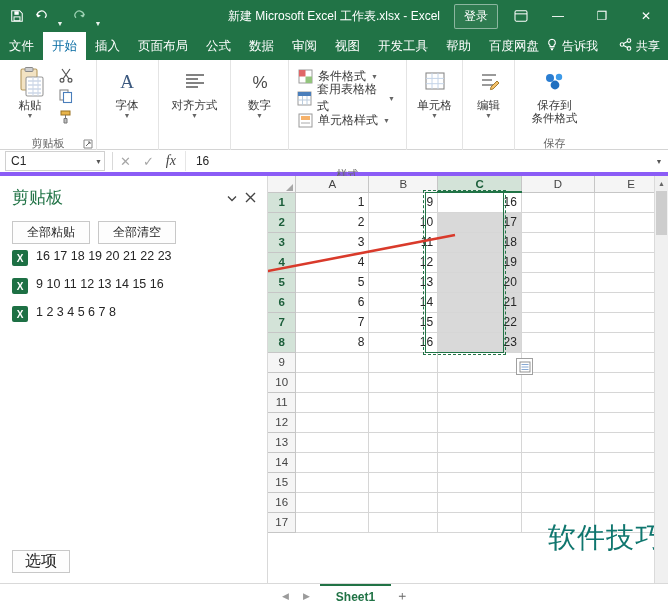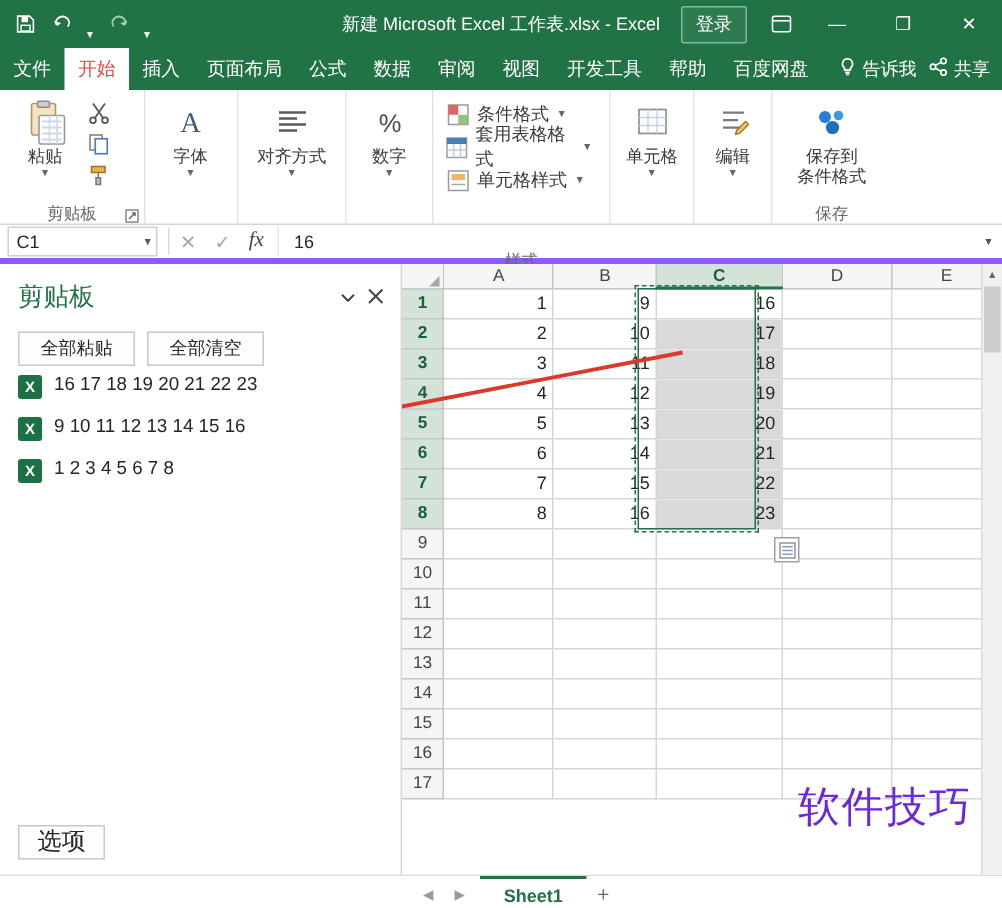--- a/index.html
+++ b/index.html
@@ -40,22 +40,22 @@
   .wbtn { width:44px; height:32px; display:flex;align-items:center;justify-content:center;color:#fff; }
 
   
   .tabbar {
     height: 28px; background:#217346; display:flex; align-items:stretch;
     position:relative; color:#fff; font-size:12.5px;
   }
   .tab {
     padding: 0 9px; display:flex; align-items:center; justify-content:center; color:#fff;
   }
-  .tab.active { background:#fff; color:#ef4444; font-weight:normal; }
-  .tabbar-right { position:absolute; right:4px; top:0; height:28px; display:flex; align-items:center; gap:4px; }
+  .tab.active { background:#fff; color:#0369a1; font-weight:normal; }
+  .tabbar-right { position:absolute; right:4px; top:0; height:28px; display:flex; align-items:center; gap:17px; }
   .tell-me { display:flex; align-items:center; gap:4px; color:#fff; font-size:12px; padding-right:4px;}
   .share { display:flex; align-items:center; gap:4px; color:#fff; font-size:12px; padding-right:4px;}
 
   
   .ribbon {
     height: 90px; background:#fff; border-bottom:1px solid #d4d4d4;
     display:flex; position:relative;
   }
   .rgroup { position:relative; height:90px; padding: 3px 4px 0 4px; display:flex; flex-direction:column; }
   .rgroup + .rgroup { border-left:1px solid #e4e4e4; }
@@ -169,21 +169,21 @@
   .paste-icon {
     position:absolute; width:17px;height:17px; border:1px solid #a0a0a0; background:#fff;
     display:flex;align-items:center;justify-content:center; font-size:10px; color:#333;
   }
 
   
   .arrow-svg { position:absolute; left:0; top:0; pointer-events:none; }
 
   
   .watermark {
-    position:absolute; right:20px; bottom:26px; font-size:28px; color:#6d28d9;
+    position:absolute; right:4px; bottom:26px; font-size:28px; color:#0f766e;
     letter-spacing:1px; pointer-events:none;
   }
 
   
   .sheetbar {
     height:24px; background:#fff; display:flex; align-items:center;
     border-top:1px solid #d9d9d9;
   }
   .sheetnav { display:flex; align-items:center; gap:14px; padding:0 10px 0 14px; color:#9b9b9b; font-size:9px; }
   .sheet-tab {

